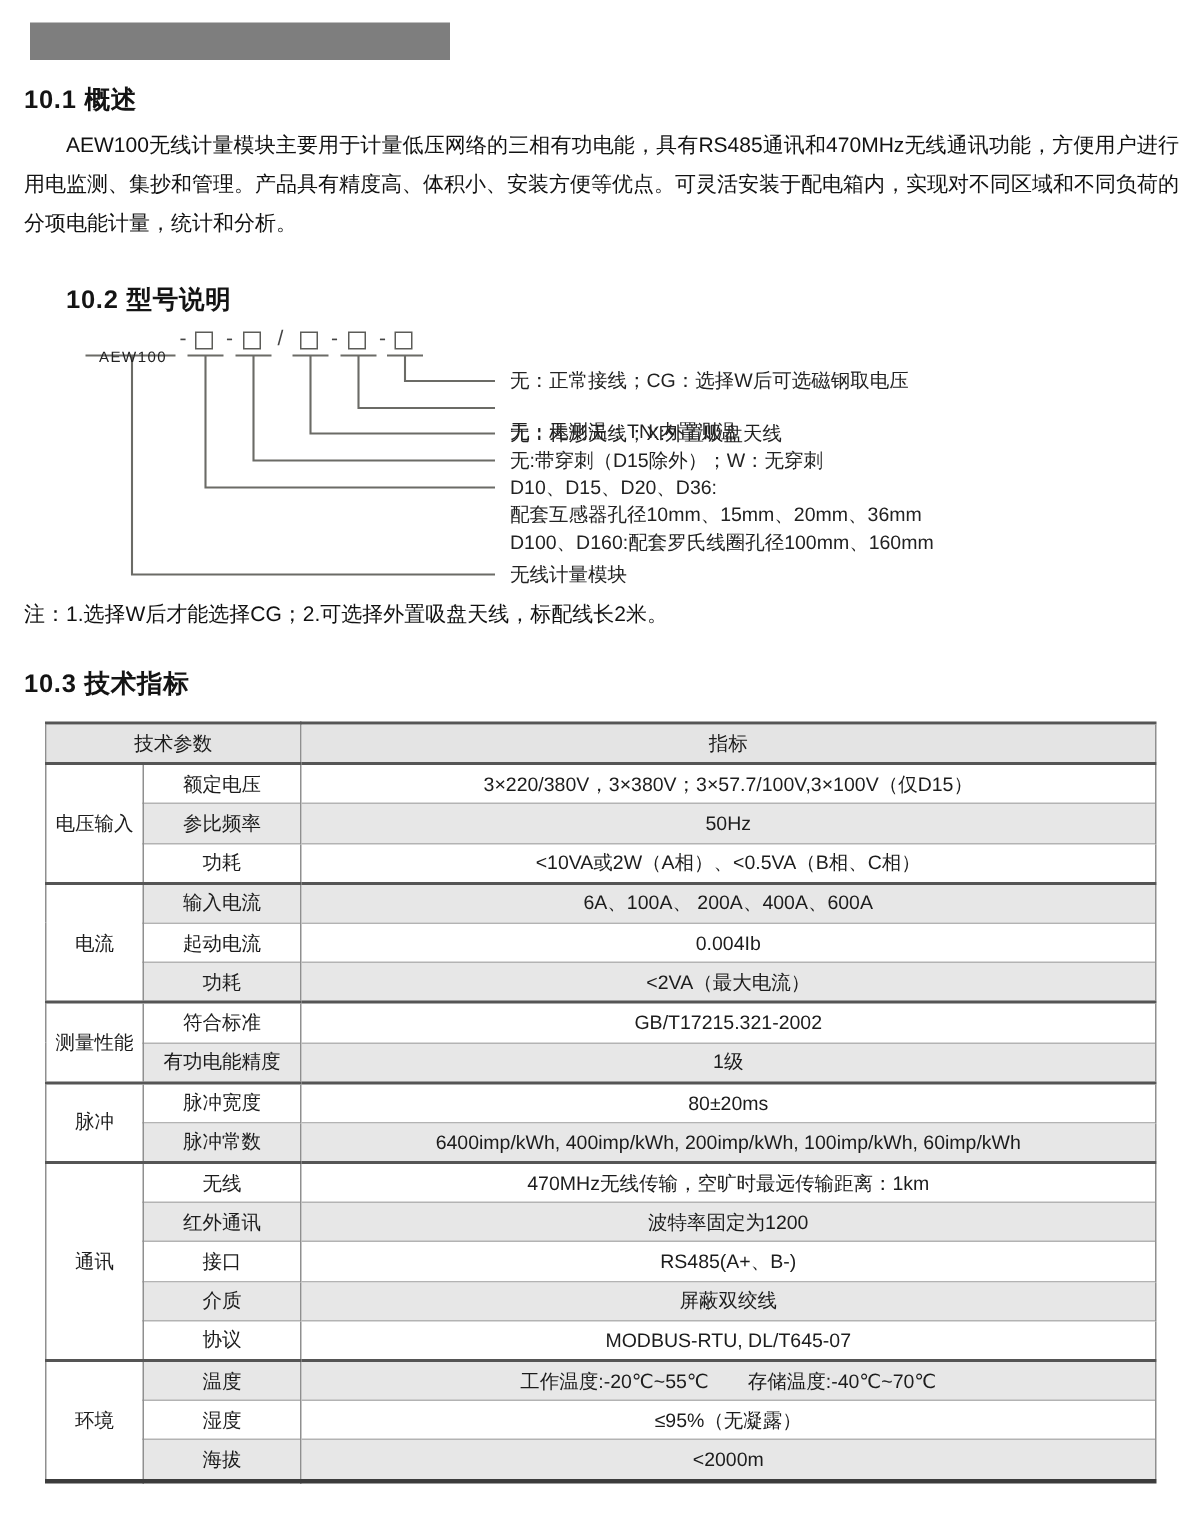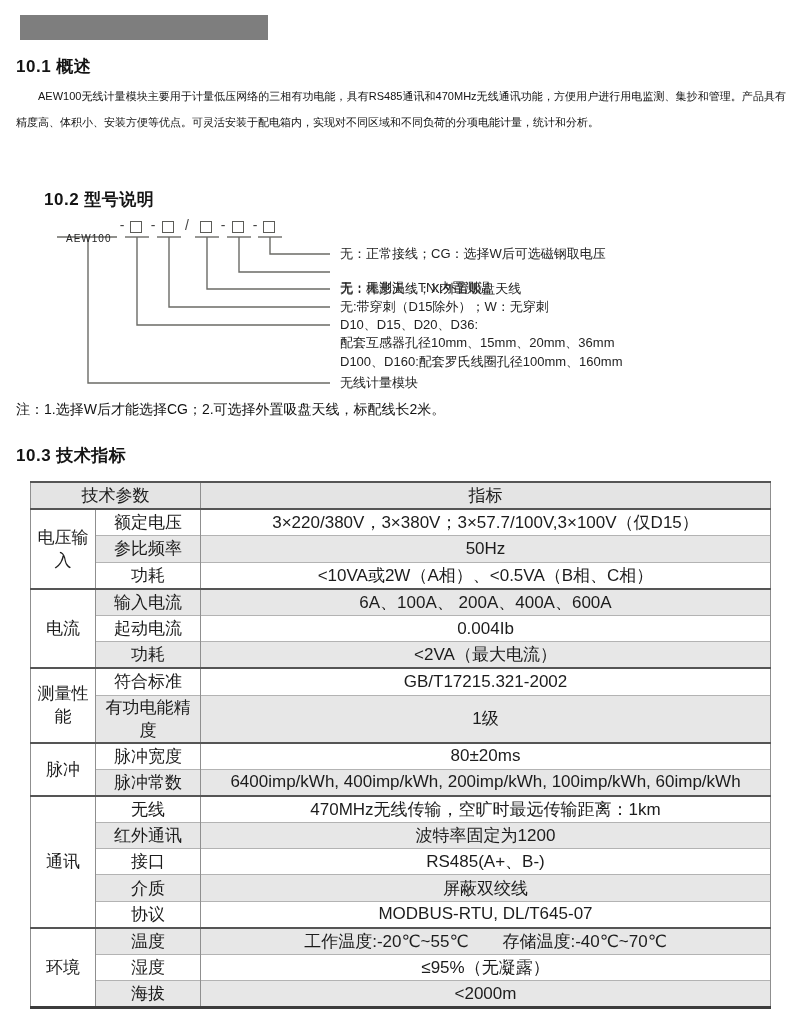--- a/index.html
+++ b/index.html
@@ -5,53 +5,53 @@
   html,body { margin:0; padding:0; }
   body {
     width:800px; height:1019px; position:relative; background:#ffffff;
     font-family:"Liberation Sans","DejaVu Sans",sans-serif; color:#1c1c1c;
     overflow:hidden;
   }
   .abs { position:absolute; }
 
   
   .title-bar {
-    left:20px; top:15px; width:248px; height:25px;
+    left:20px; top:15px; width:280px; height:25px;
     background:#7e7e7e; color:#ffffff; font-size:15px; font-weight:bold;
     line-height:25px; padding-left:9px; white-space:pre; box-sizing:border-box;
   }
 
   .sec-heading { font-size:17px; font-weight:bold; color:#141414; letter-spacing:0.5px; }
   #h101 { left:16px; top:55px; }
   #h102 { left:16px; top:188px;margin-left:28px; }
   #h103 { left:16px; top:444px; }
 
   .overview-p {
     left:16px; top:83px; width:770px;
-    font-size:11px; line-height:26px; text-align:justify; text-indent:2em; color:#111;
+    font-size:14px; line-height:26px; text-align:justify; text-indent:2em; color:#111;
   }
 
   
   .diagram { left:55px; top:217px; width:730px; height:186px; }
   .diagram svg { position:absolute; left:0; top:0; }
   .model-prefix { position:absolute; left:11px; top:16px; font-size:10px; letter-spacing:1px; color:#222; }
   .model-box {
     position:absolute; top:4px; width:12px; height:12px;
     border:1.5px solid #5c5c58; background:#fff; box-sizing:border-box;
   }
   .model-sep { position:absolute; top:0px; width:12px; text-align:center; font-size:14px; color:#444; }
   .dg-label { position:absolute; left:285px; font-size:13px; line-height:16px; color:#222; white-space:nowrap; }
 
   .note { left:16px; top:401px; font-size:14px; color:#111; }
 
   
   .spec-table-wrap { left:30px; top:481px; }
   table.spec {
     border-collapse:collapse; table-layout:fixed; width:740px;
-    font-size:17px; color:#1c1c1c;
+    font-size:13px; color:#1c1c1c;
     border-left:1px solid #7d7d7d; border-right:1px solid #7d7d7d;
     border-top:2px solid #555; border-bottom:3px solid #3c3c3c;
   }
   table.spec col.c-group { width:65px; }
   table.spec col.c-param { width:105px; }
   table.spec col.c-value { width:570px; }
   table.spec th, table.spec td {
     border-left:1px solid #8f8f8f; border-right:1px solid #8f8f8f;
     border-top:1px solid #b3b3b3;
     height:25.2px; text-align:center; vertical-align:middle;

